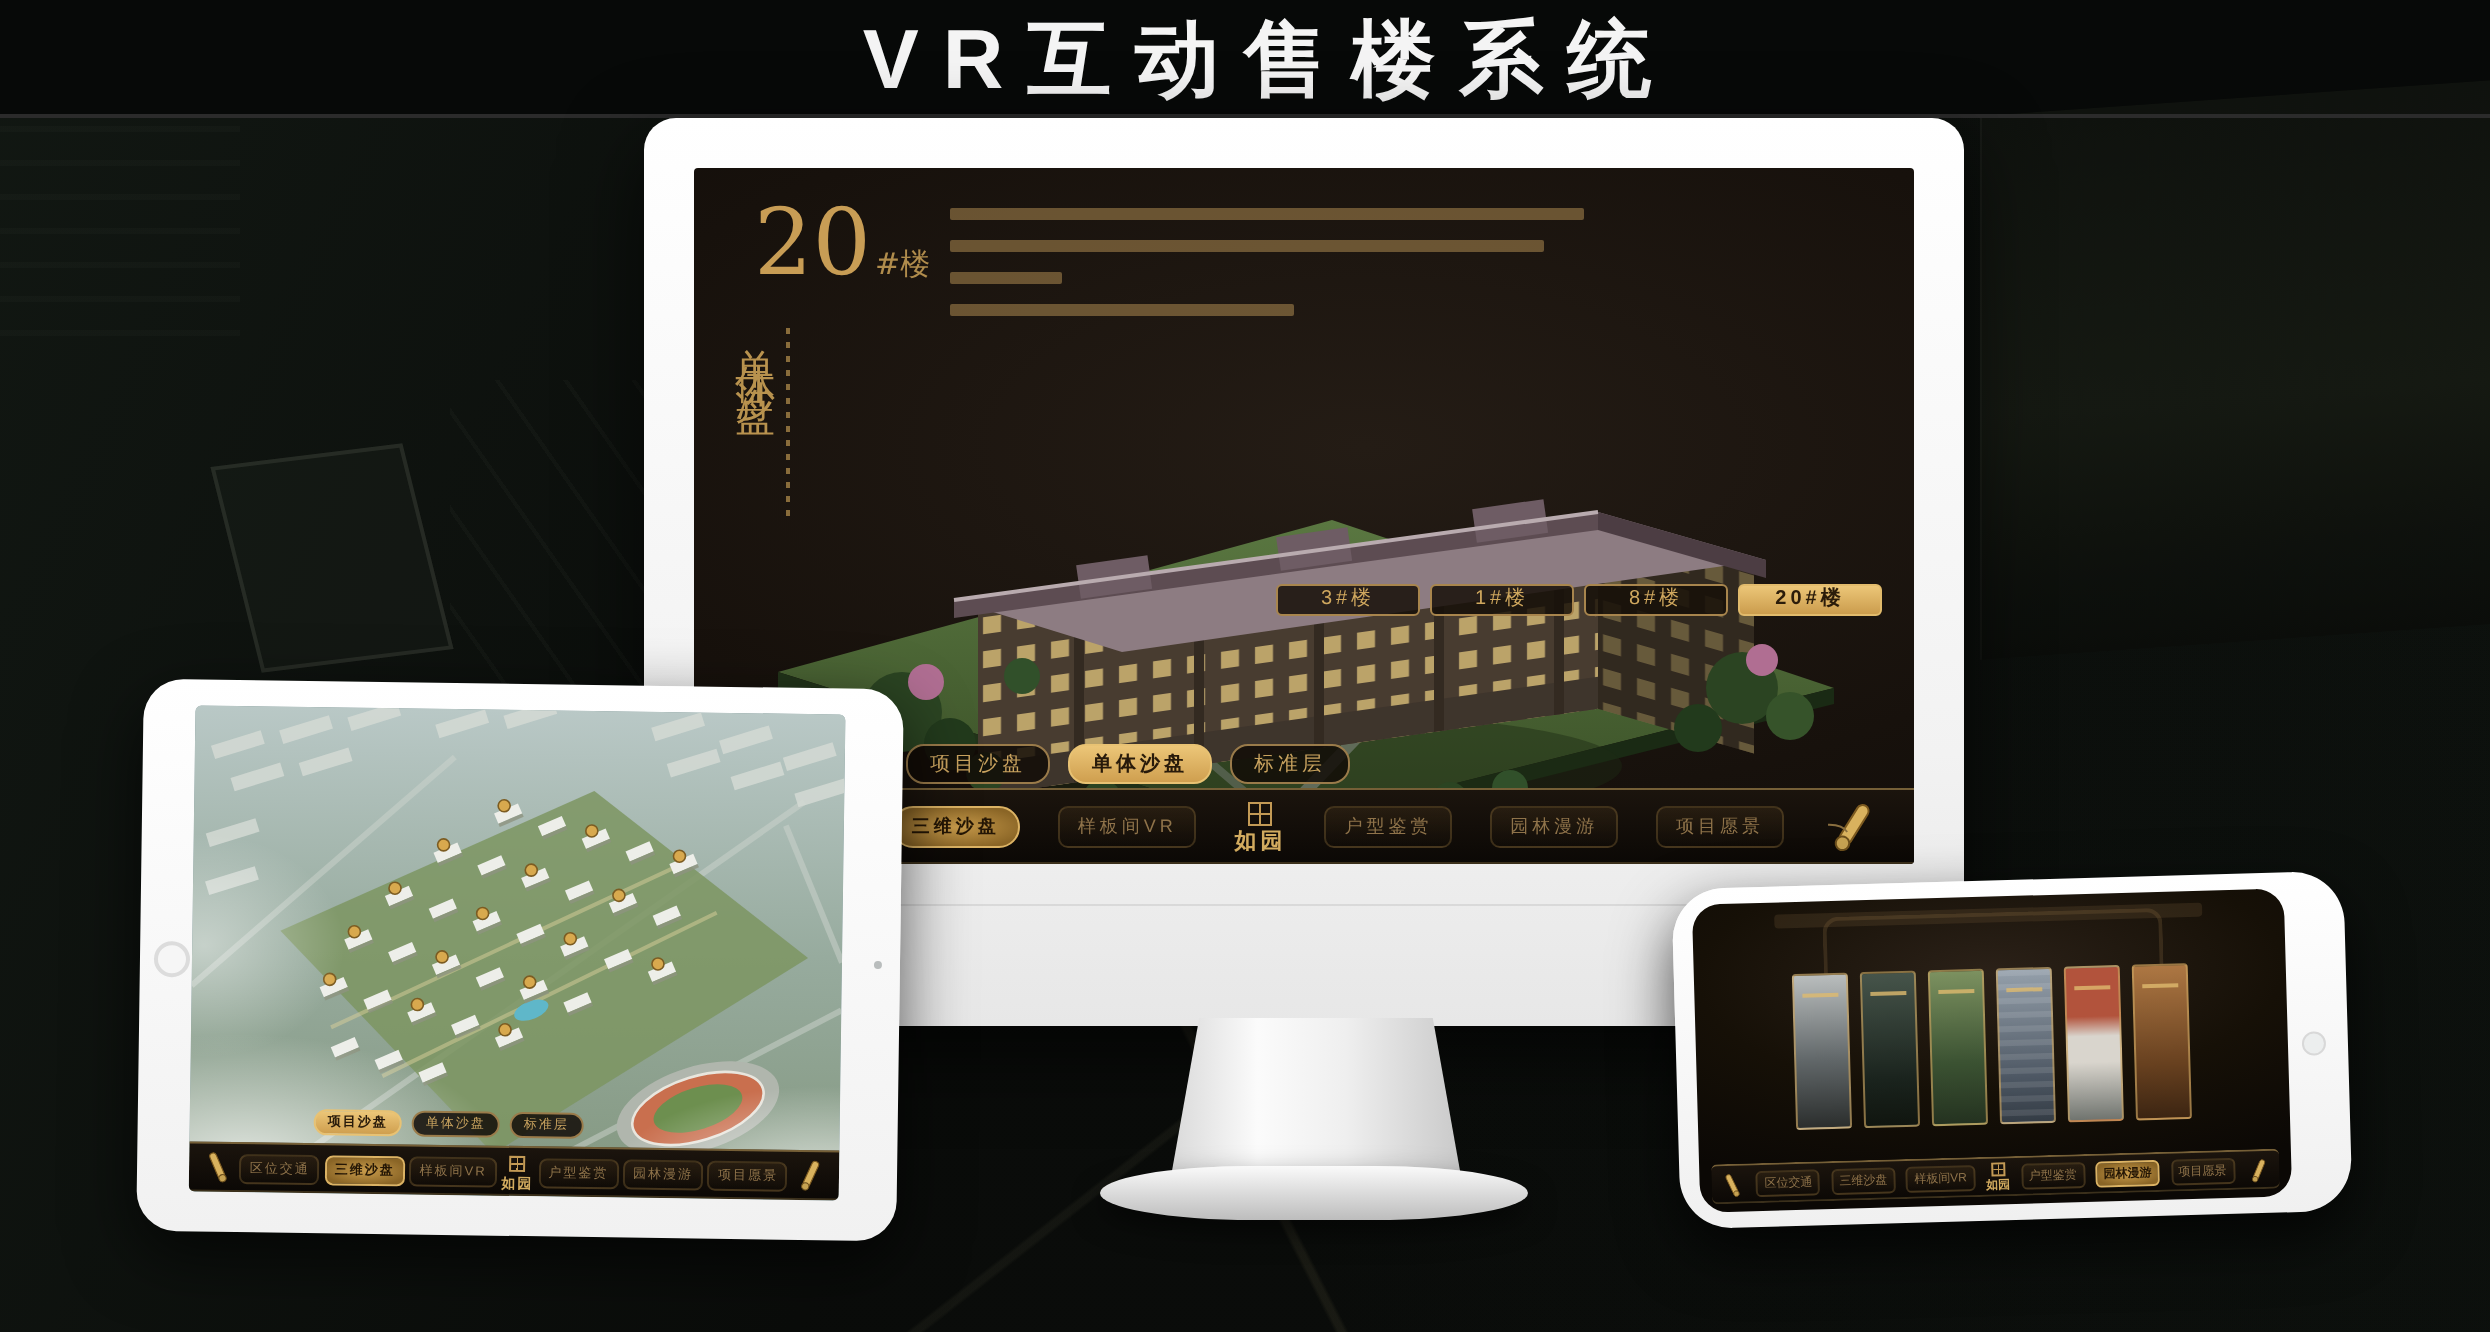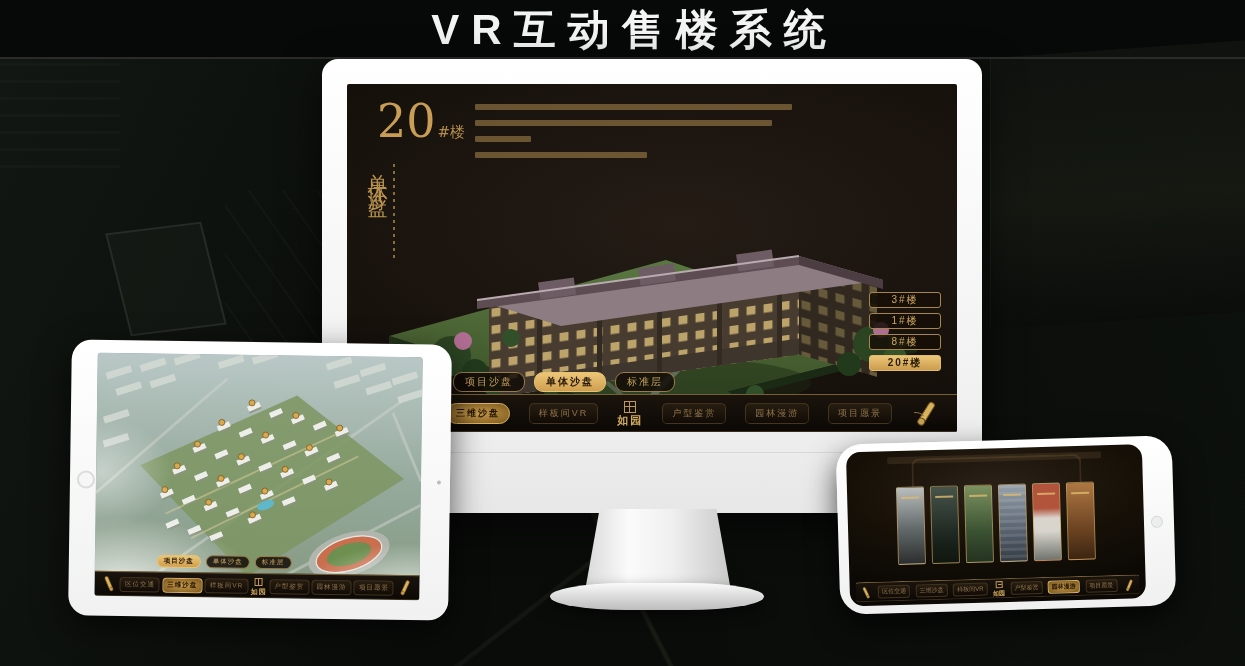--- a/index.html
+++ b/index.html
@@ -50,21 +50,21 @@
   .m-num{font-family:"DejaVu Serif",serif;font-size:46px;line-height:1;color:#c89d55;}
   .m-suffix{font-family:"DejaVu Serif",serif;font-size:15px;color:#b08c4c;margin-left:2px;}
   .m-vert{position:absolute;left:18px;top:74px;writing-mode:vertical-rl;font-family:"DejaVu Serif",serif;
     font-size:20px;letter-spacing:8px;color:#b8924e;}
   .m-vert-accent{position:absolute;left:46px;top:80px;width:2px;height:96px;
     background:repeating-linear-gradient(rgba(184,146,78,.7) 0 3px, transparent 3px 7px);}
   .desc-lines{position:absolute;left:128px;top:20px;width:330px;}
   .desc-line{height:6px;margin-bottom:10px;background:rgba(186,148,86,.5);border-radius:1px;}
 
   
-  .floor-btns{position:absolute;right:16px;top:208px;display:flex;flex-direction:column;gap:5px;}
+  .floor-btns{position:absolute;right:16px;top:208px;display:flex;flex-direction:row;gap:5px;}
   .fbtn{width:72px;height:16px;font-size:10px;letter-spacing:2px;border-radius:3px;cursor:pointer;
     border:1px solid #a8854d;color:#cfa75e;background:rgba(22,15,8,.85);
     font-family:"Liberation Sans",sans-serif;padding:0;line-height:14px;}
   .fbtn.active{background:linear-gradient(#ecc678,#cb9c4d);color:#2b1c0a;font-weight:700;border-color:#e2bb6c;}
 
   
   .m-tabs{position:absolute;left:106px;top:288px;display:flex;gap:9px;}
   .tab-pill{font-size:10px;letter-spacing:2px;padding:2px 11px;border-radius:9px;cursor:pointer;
     border:1px solid #97causer;border:1px solid #9a7b4a;color:#c9a35f;background:rgba(18,12,7,.85);}
   .tab-pill.active{background:linear-gradient(#ecc678,#cf9f4f);color:#281a0a;font-weight:700;border-color:#e8c273;}

